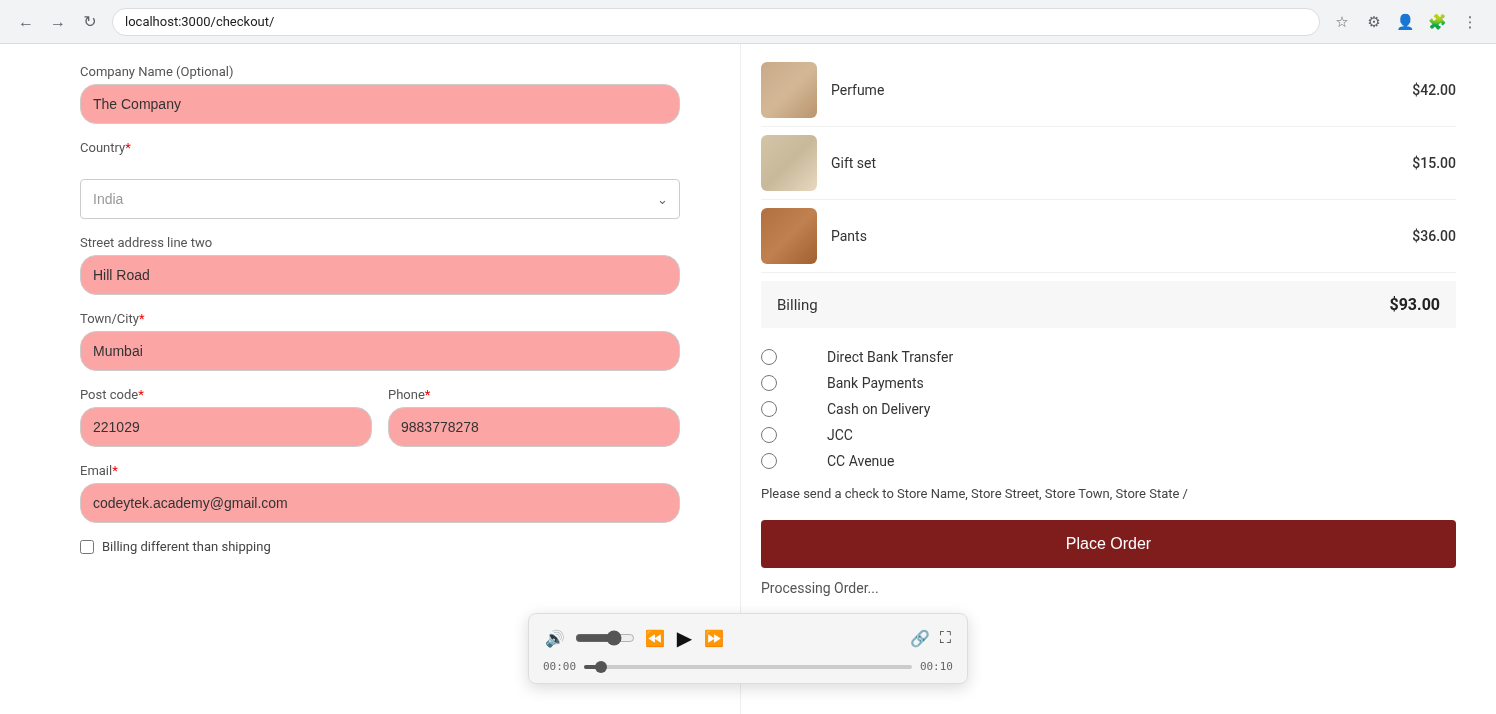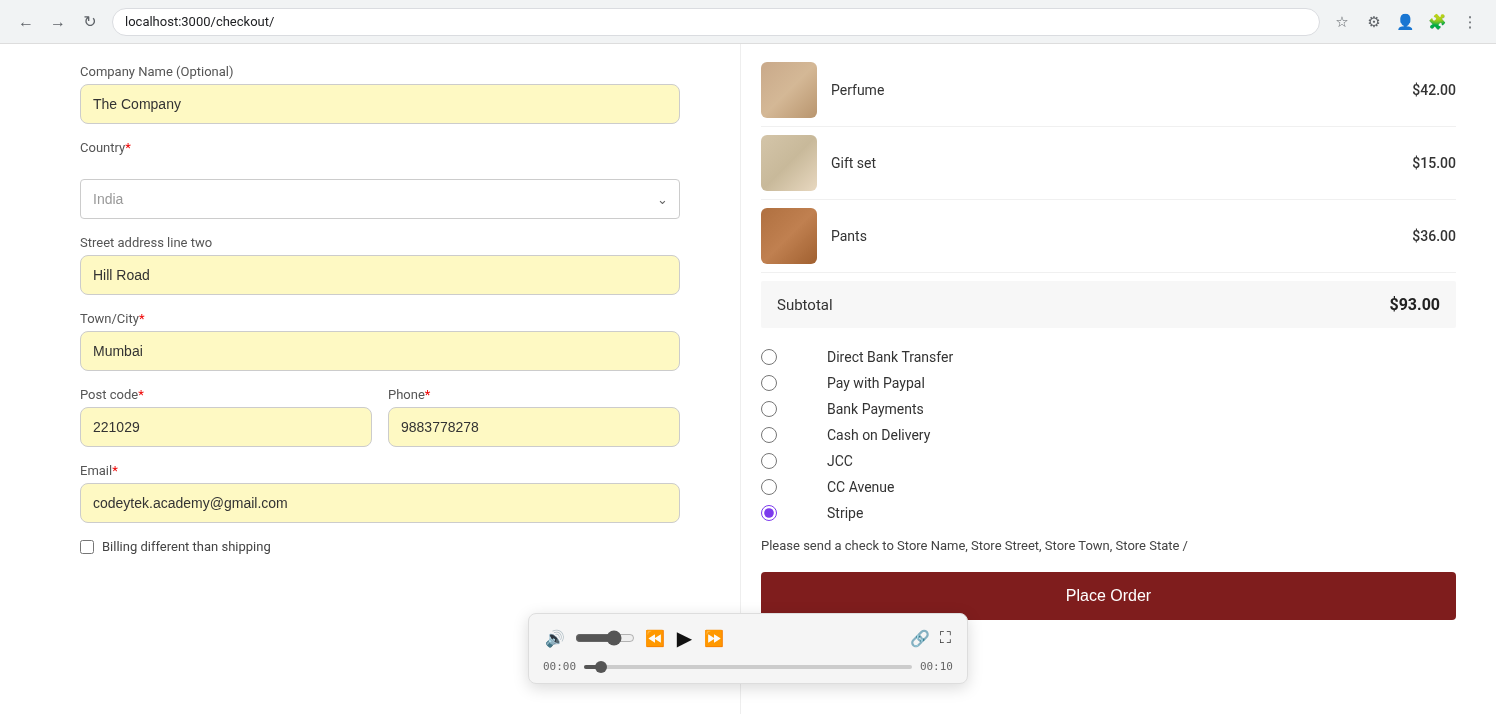--- a/index.html
+++ b/index.html
@@ -93,25 +93,25 @@
       color: #555;
       margin-bottom: 5px;
     }
     .form-label span.required {
       color: #e00;
     }
     .form-input {
       width: 100%;
       height: 40px;
       border: 1px solid #ccc;
-      border-radius: 8px;
+      border-radius: 16px;
       padding: 10px 12px;
       font-size: 14px;
       color: #333;
-      background: #fef9c3;
+      background: #fca5a5;
     }
     .form-select {
       width: 100%;
       height: 40px;
       border: 1px solid #ccc;
       border-radius: 4px;
       padding: 0 12px;
       font-size: 14px;
       color: #999;
       background: #fff;
@@ -444,53 +444,45 @@
     </div>
 
     <div class="order-item">
       <div class="order-item-img pants"></div>
       <span class="order-item-name">Pants</span>
       <span class="order-item-price">$36.00</span>
     </div>
 
     
     <div class="subtotal-row">
-      <span class="subtotal-label">Subtotal</span>
+      <span class="subtotal-label">Billing</span>
       <span class="subtotal-amount">$93.00</span>
     </div>
 
     
     <div>
       <div class="payment-option">
         <input type="radio" name="payment" id="pay-bank" style="">
         <label for="pay-bank" class="payment-label">Direct Bank Transfer</label>
       </div>
       <div class="payment-option">
-        <input type="radio" name="payment" id="pay-paypal" style="">
-        <label for="pay-paypal" class="payment-label">Pay with Paypal</label>
-      </div>
-      <div class="payment-option">
         <input type="radio" name="payment" id="pay-check" style="">
         <label for="pay-check" class="payment-label">Bank Payments</label>
       </div>
       <div class="payment-option">
         <input type="radio" name="payment" id="pay-cod" style="">
         <label for="pay-cod" class="payment-label">Cash on Delivery</label>
       </div>
       <div class="payment-option">
         <input type="radio" name="payment" id="pay-jcc" style="">
         <label for="pay-jcc" class="payment-label">JCC</label>
       </div>
       <div class="payment-option">
         <input type="radio" name="payment" id="pay-ccavenue" style="">
         <label for="pay-ccavenue" class="payment-label">CC Avenue</label>
-      </div>
-      <div class="payment-option">
-        <input type="radio" name="payment" id="pay-stripe" checked="" style="accent-color: rgb(124, 58, 237);">
-        <label for="pay-stripe" class="payment-label">Stripe</label>
       </div>
     </div>
 
     <p class="payment-note">Please send a check to Store Name, Store Street, Store Town, Store State /</p>
 
     
     <button class="place-order-btn">Place Order</button>
 
     <p class="processing-text">Processing Order...</p>
 

